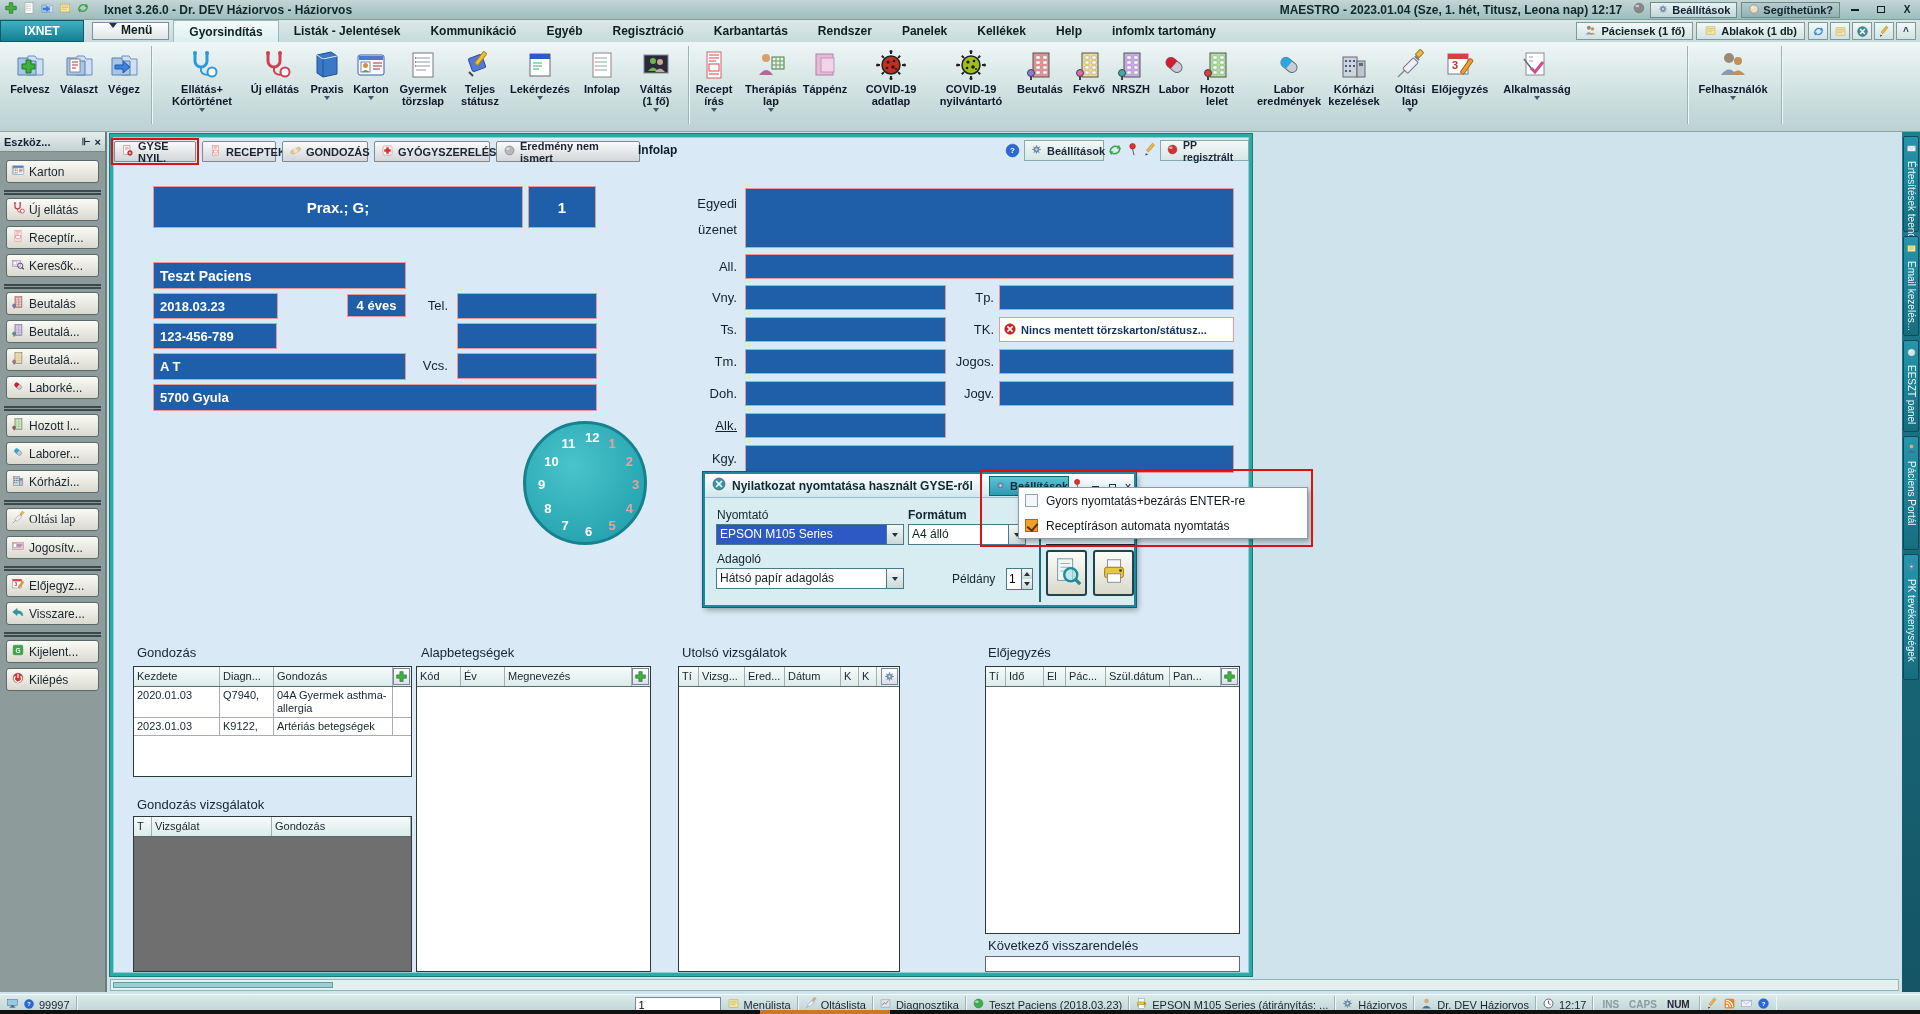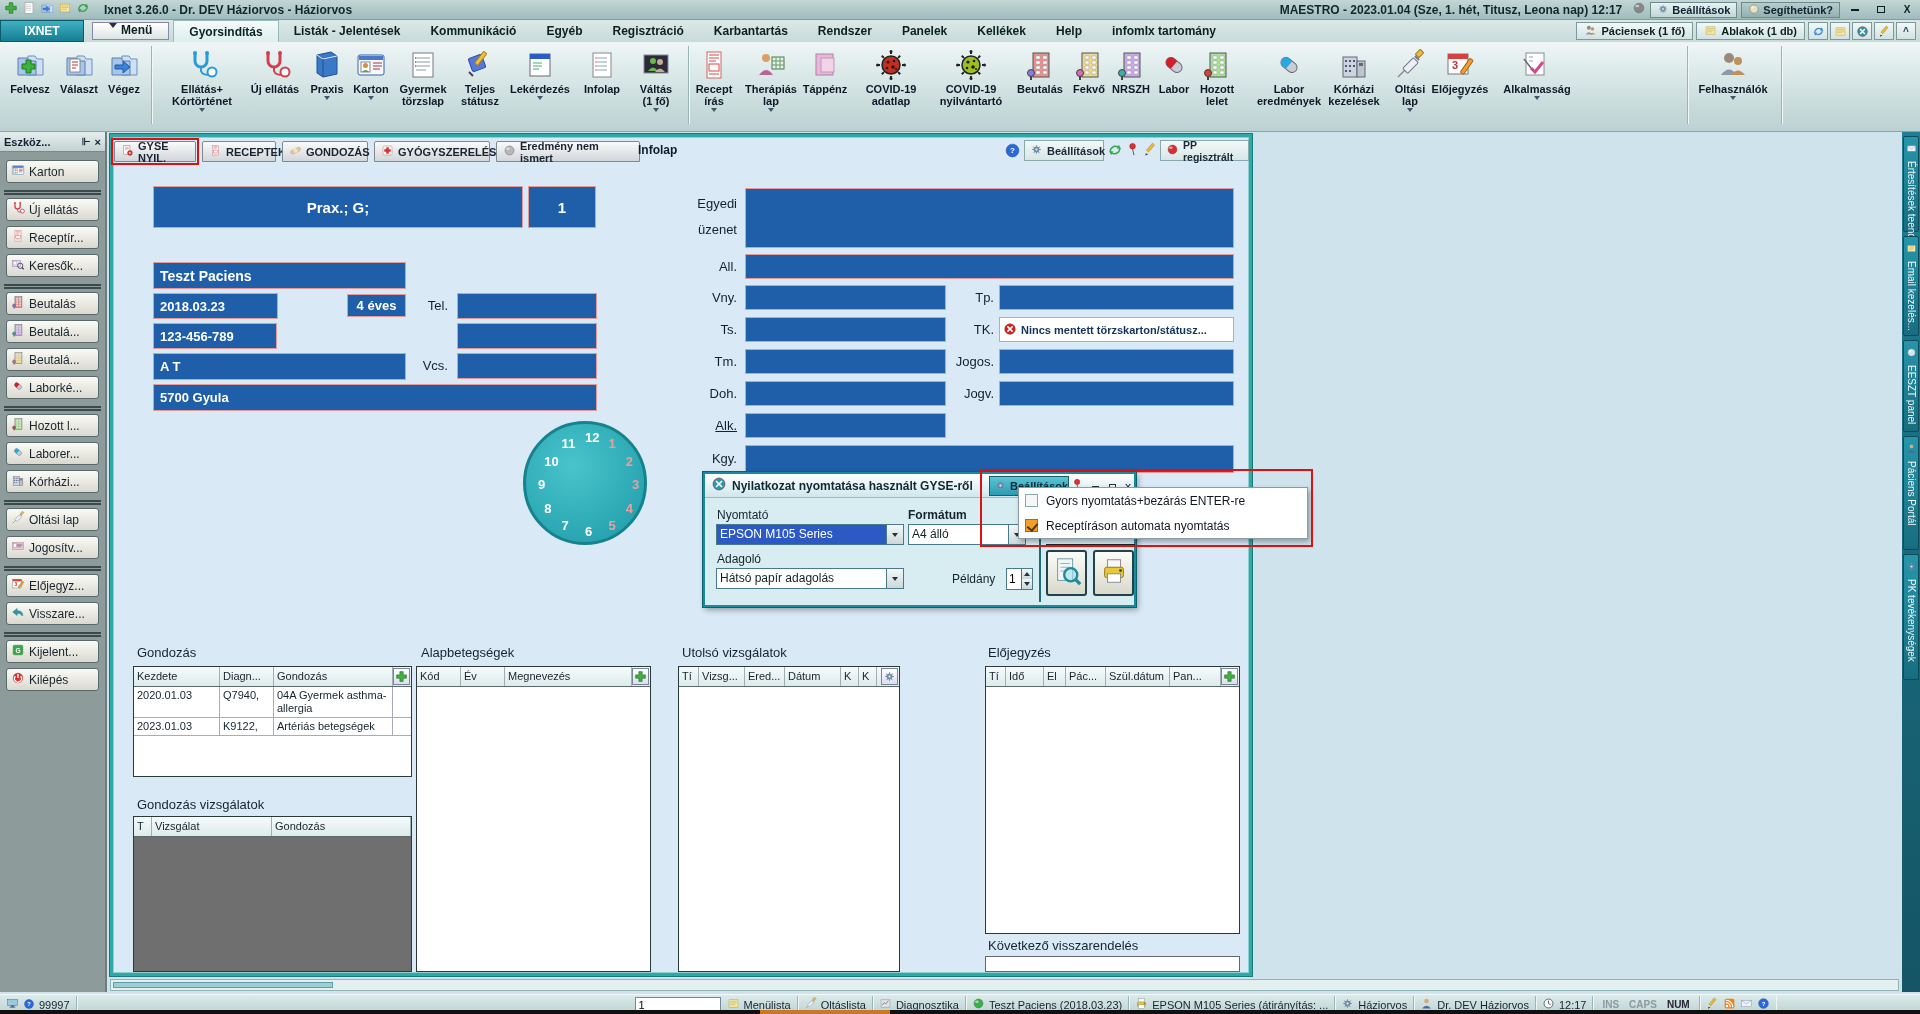--- a/index.html
+++ b/index.html
@@ -736,21 +736,21 @@
       <div class="sbtn" style="top: 338px;">
         <span><svg width="14" height="14" viewBox="0 0 32 32">
             <rect x="5" y="8" width="14" height="20" fill="#cdd4dc" stroke="#667"></rect>
             <rect x="19" y="12" width="8" height="16" fill="#bcc4cc" stroke="#667"></rect>
             <path d="M7 11h2v2H7zM11 11h2v2h-2zM15 11h2v2h-2zM7 16h2v2H7zM11 16h2v2h-2zM15 16h2v2h-2zM7 21h2v2H7zM11 21h2v2h-2z" fill="#445a88"></path>
             <rect x="21" y="14" width="4" height="3" fill="#667"></rect>
           </svg></span>
         <span>Kórházi...</span>
       </div>
       <div class="ssep" style="top: 368px;"></div>
-      <div class="sbtn" style="top: 376px;">
+      <div class="sbtn" style="top: 376px; font-family: Liberation Serif, serif;">
         <span><svg width="14" height="14" viewBox="0 0 32 32">
             <path d="M4 28l8-8" stroke="#888" stroke-width="1.5"></path>
             <rect x="9" y="13" width="15" height="7" rx="1" transform="rotate(-45 16.5 16.5)" fill="#eceff6" stroke="#778"></rect>
             <path d="M21 7l4 4" stroke="#778" stroke-width="2"></path>
             <rect x="22" y="2" width="7" height="5" rx="1" transform="rotate(-45 25.5 4.5)" fill="#f0b840" stroke="#a07820"></rect>
           </svg></span>
         <span>Oltási lap</span>
       </div>
       <div class="sbtn" style="top: 404px;">
         <span><svg width="14" height="14" viewBox="0 0 32 32">

